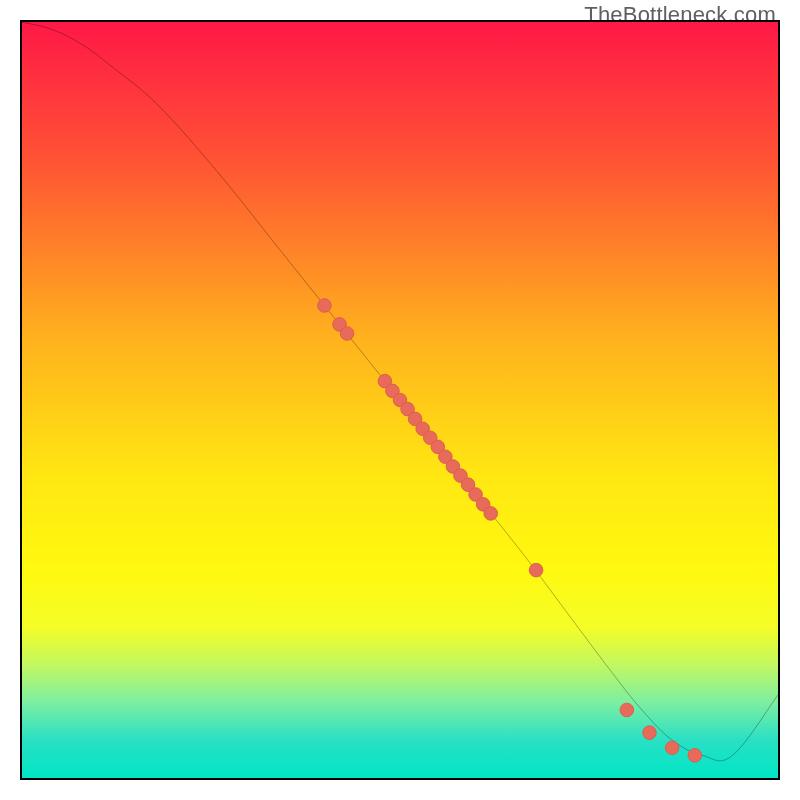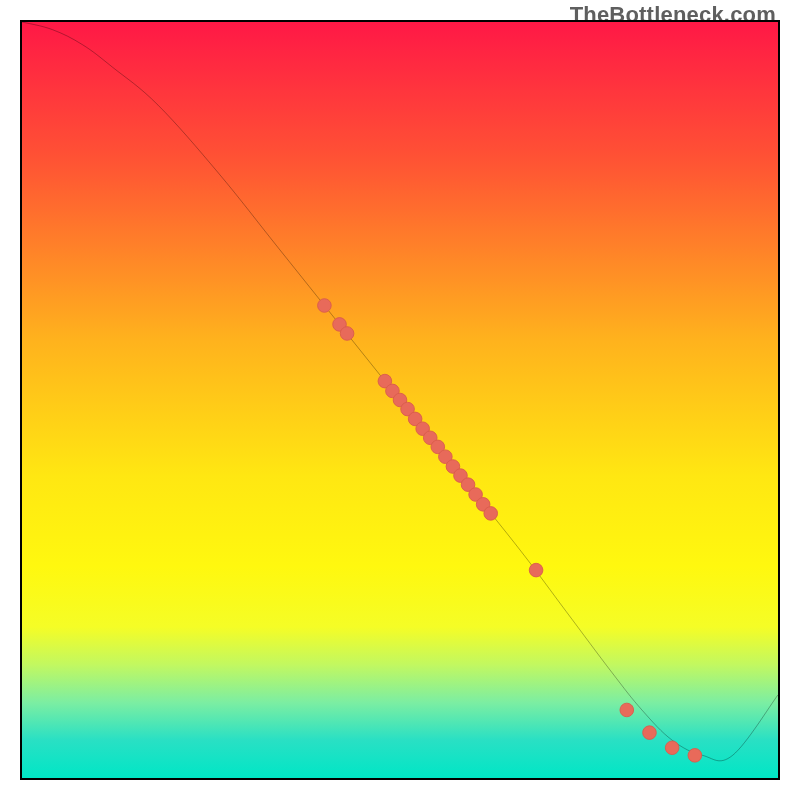--- a/index.html
+++ b/index.html
@@ -44,21 +44,21 @@
     top: 0;
     width: 756px;
     height: 756px;
     overflow: visible;
   }
   .watermark {
     position: absolute;
     top: 2px;
     right: 24px;
     font-size: 22px;
-    font-weight: 700;
+    font-weight: 400;
     color: #5f5f5f;
     letter-spacing: 0.2px;
   }
 </style>
 </head>
 <body>
 
 <div class="chart-wrap">
   <div class="watermark">TheBottleneck.com</div>
 

